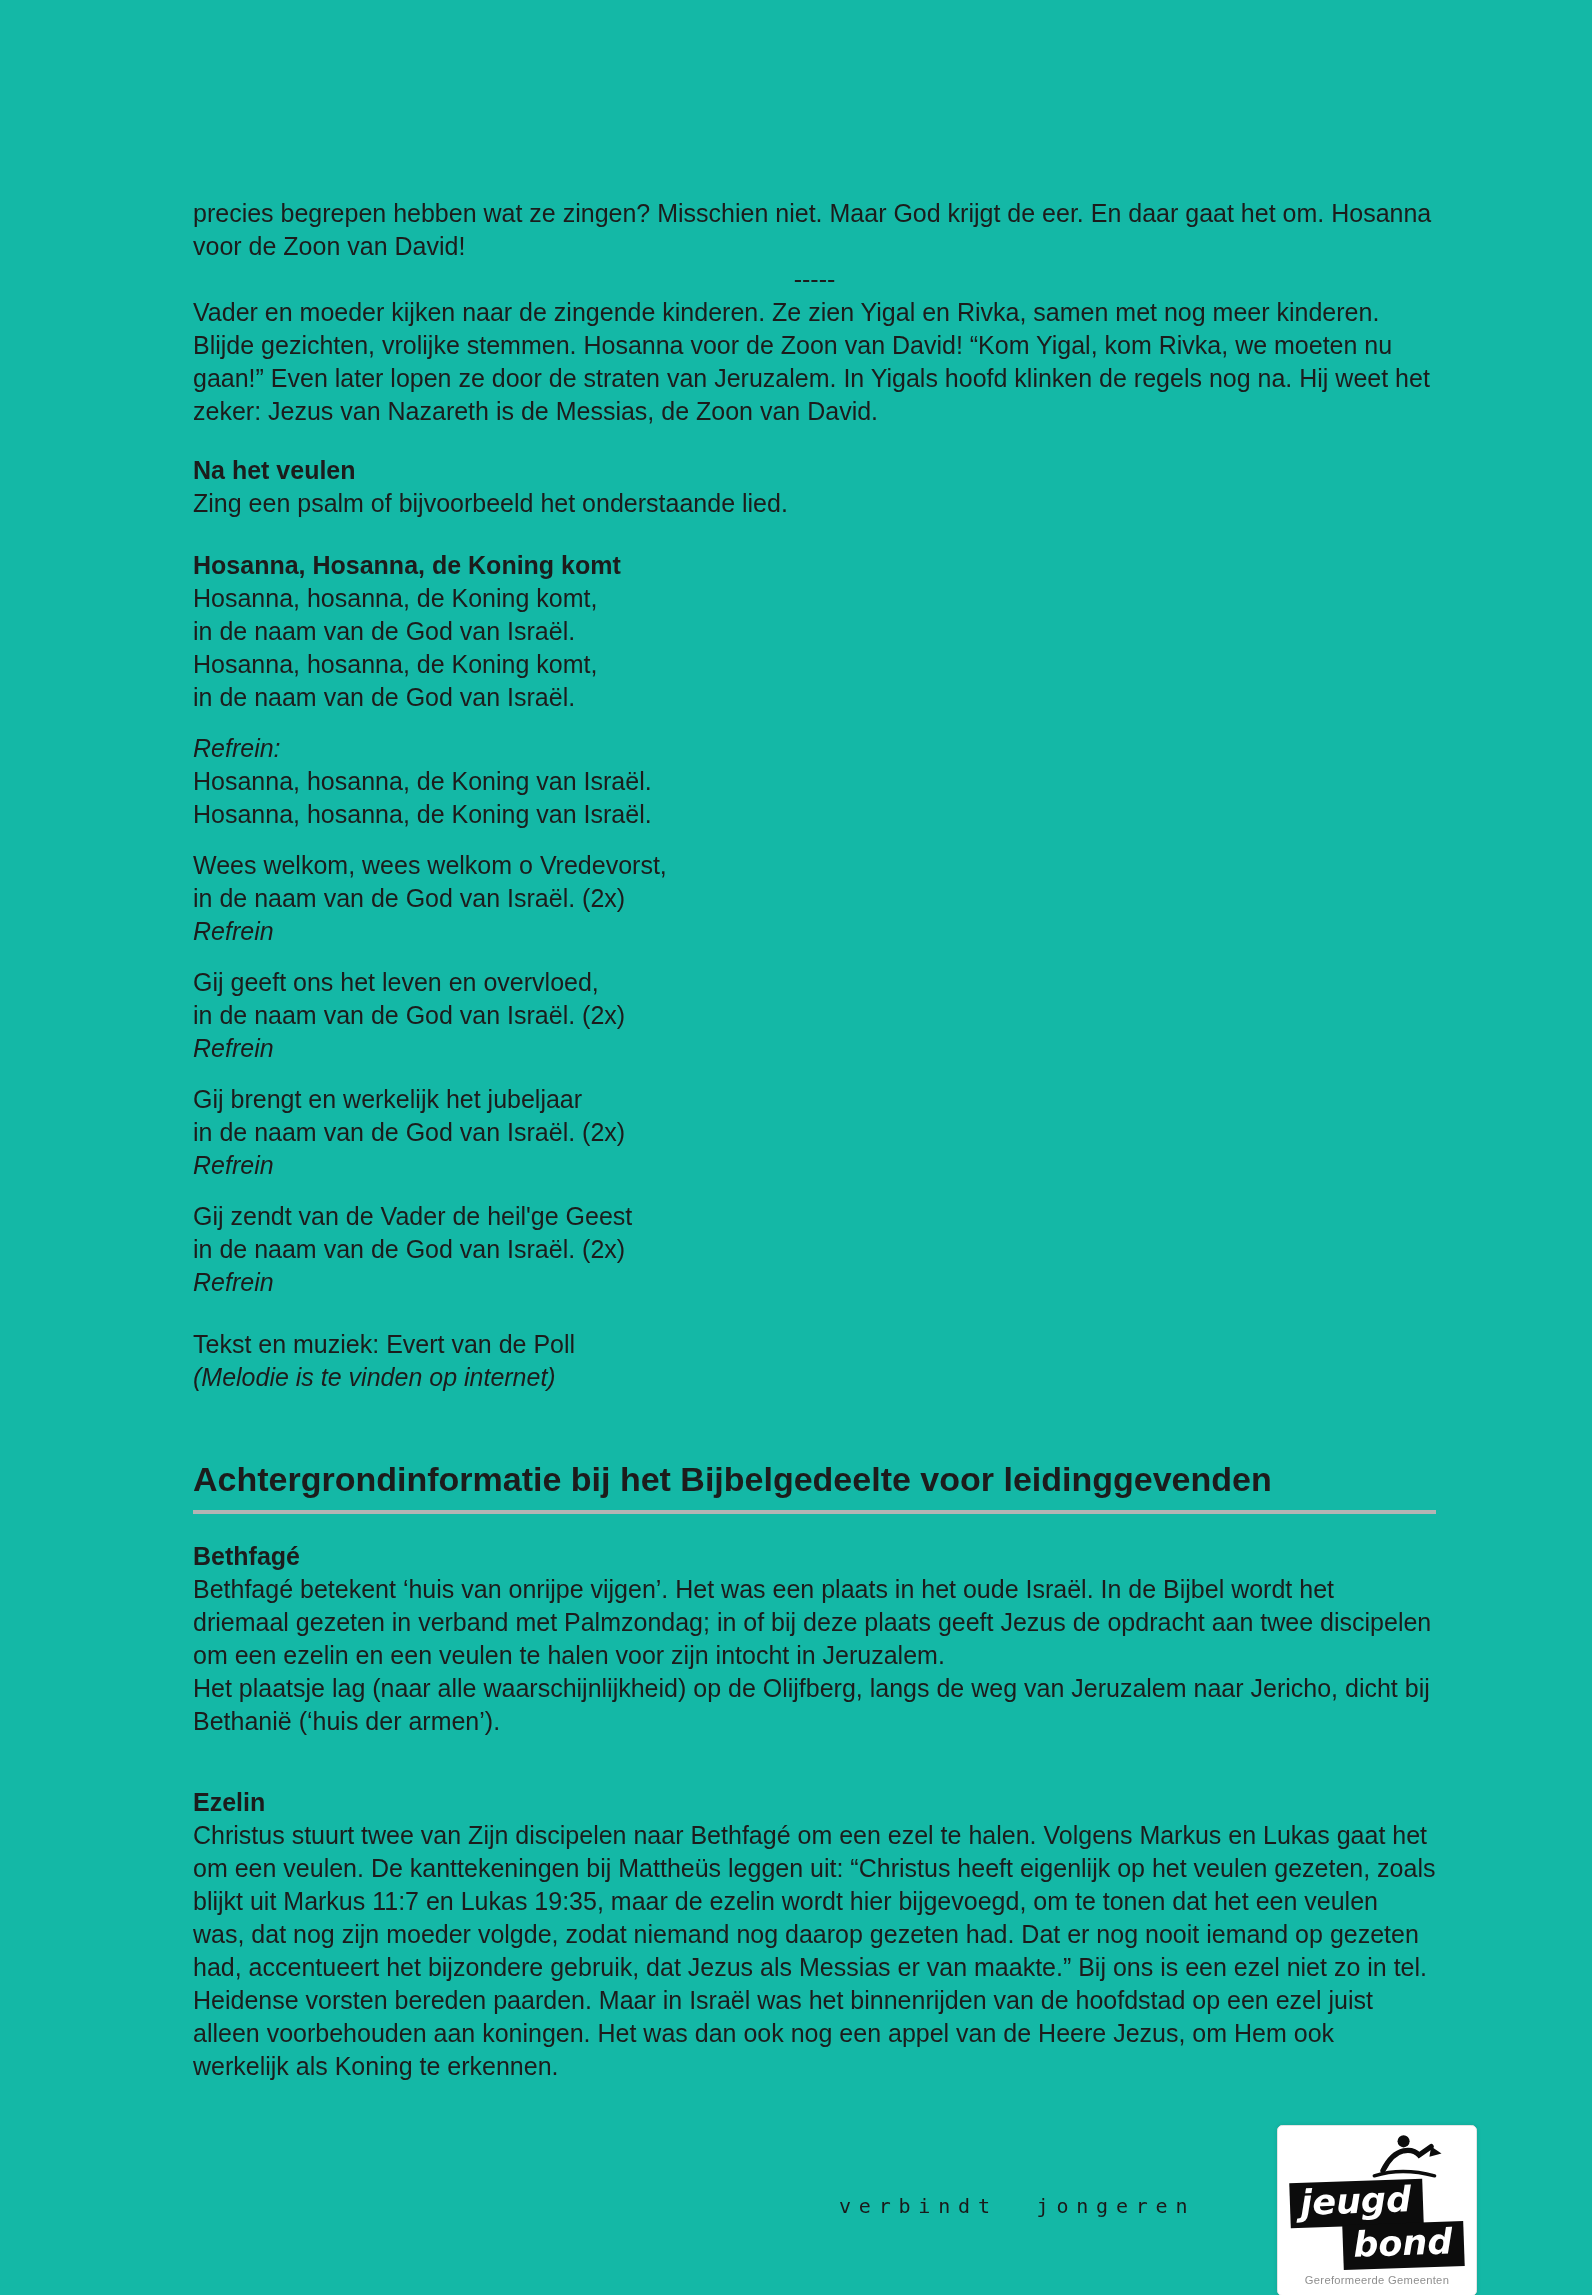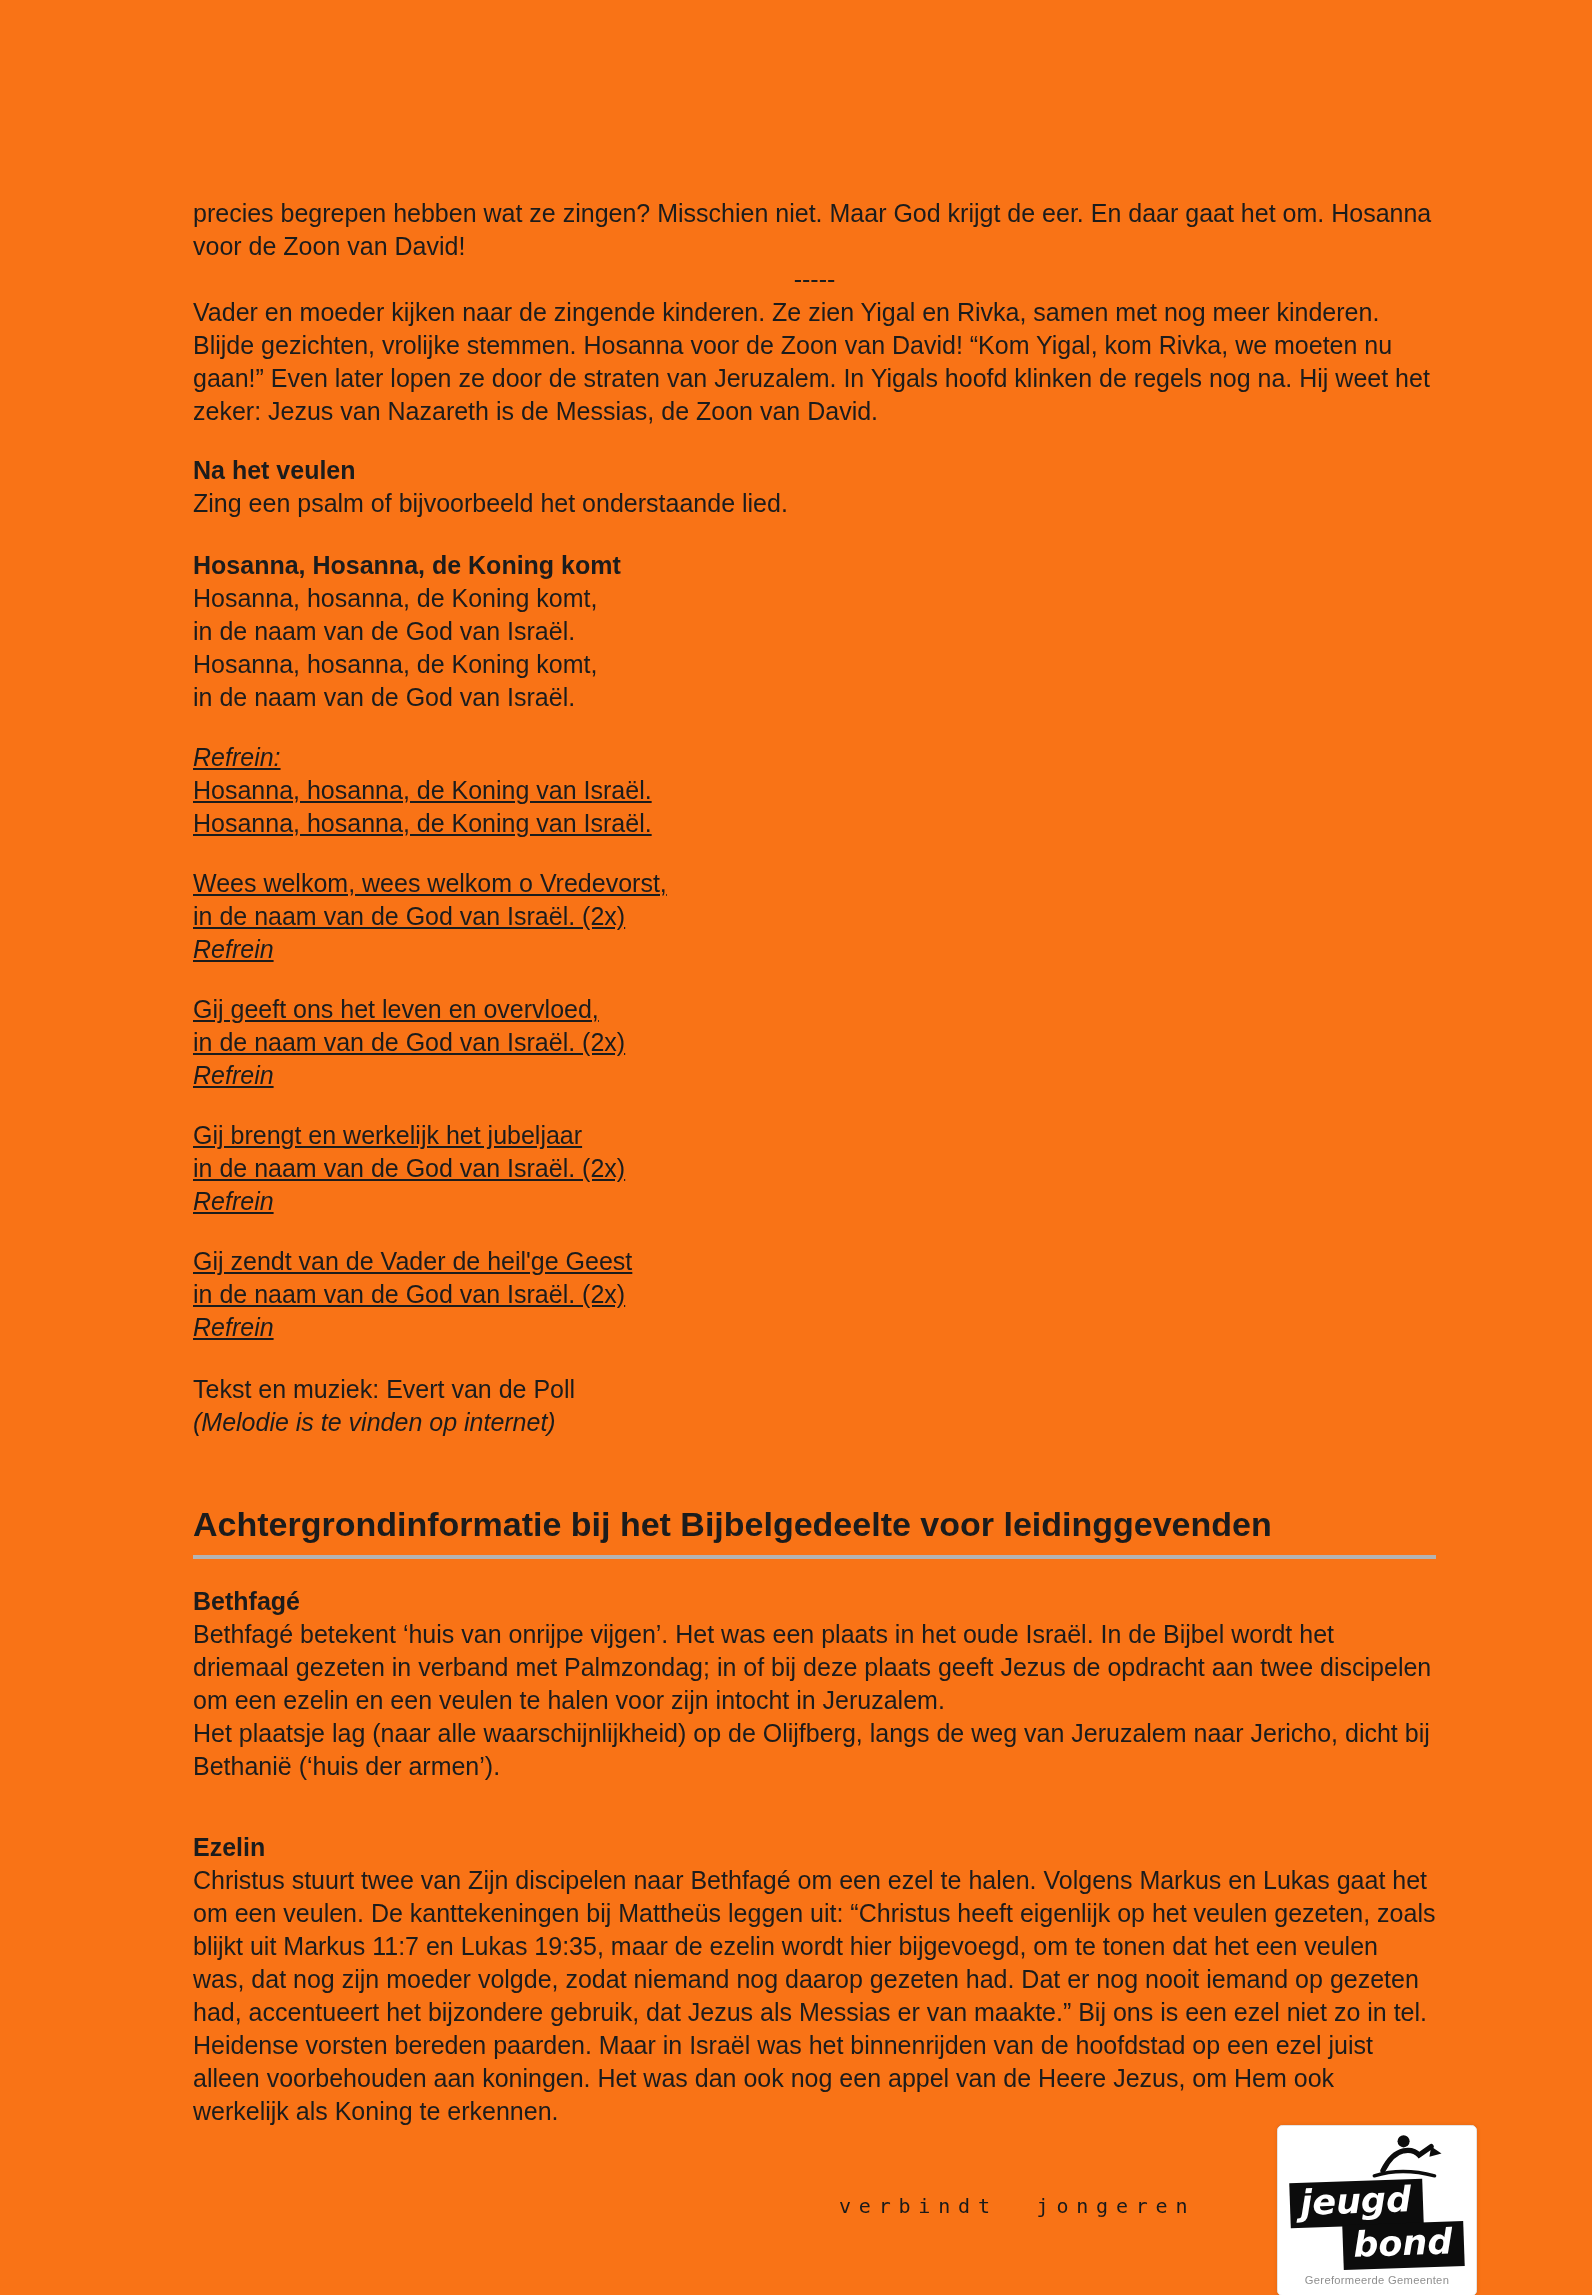--- a/index.html
+++ b/index.html
@@ -1,41 +1,41 @@
 <!DOCTYPE html>
 <html style="font-size:14px"><head>
 <meta charset="utf-8">
 <style>
   * { margin: 0; padding: 0; box-sizing: border-box; }
   html, body { background: #ffffff; }
   .page {
     position: relative;
     width: 1592px;
     height: 2295px;
-    background: #f97316;
+    background: #14b8a6;
     overflow: hidden;
     font-family: "Liberation Sans", sans-serif;
     color: #1c1c1c;
   }
   .content {
     position: absolute;
     left: 193px;
     top: 197px;
     width: 1243px;
     font-size: 25px;
     line-height: 33px;
   }
   .para { margin: 0; }
   .line { margin: 0; }
   .center { text-align: center; }
   .bold { font-weight: bold; }
   .italic { font-style: italic; }
   .mt-sm { margin-top: 26px; }
   .mt-md { margin-top: 29px; }
-  .mt-st { margin-top: 27px; text-decoration: underline; }
+  .mt-st { margin-top: 18px; }
   .mt-lg { margin-top: 48px; }
   .mt-xl { margin-top: 69px; }
   .rule {
     height: 4.3px;
     background: #b4b4b4;
     margin-top: 14px;
   }
   h2.bg-heading { font-size: 34px; line-height: 33px; }
 
   

